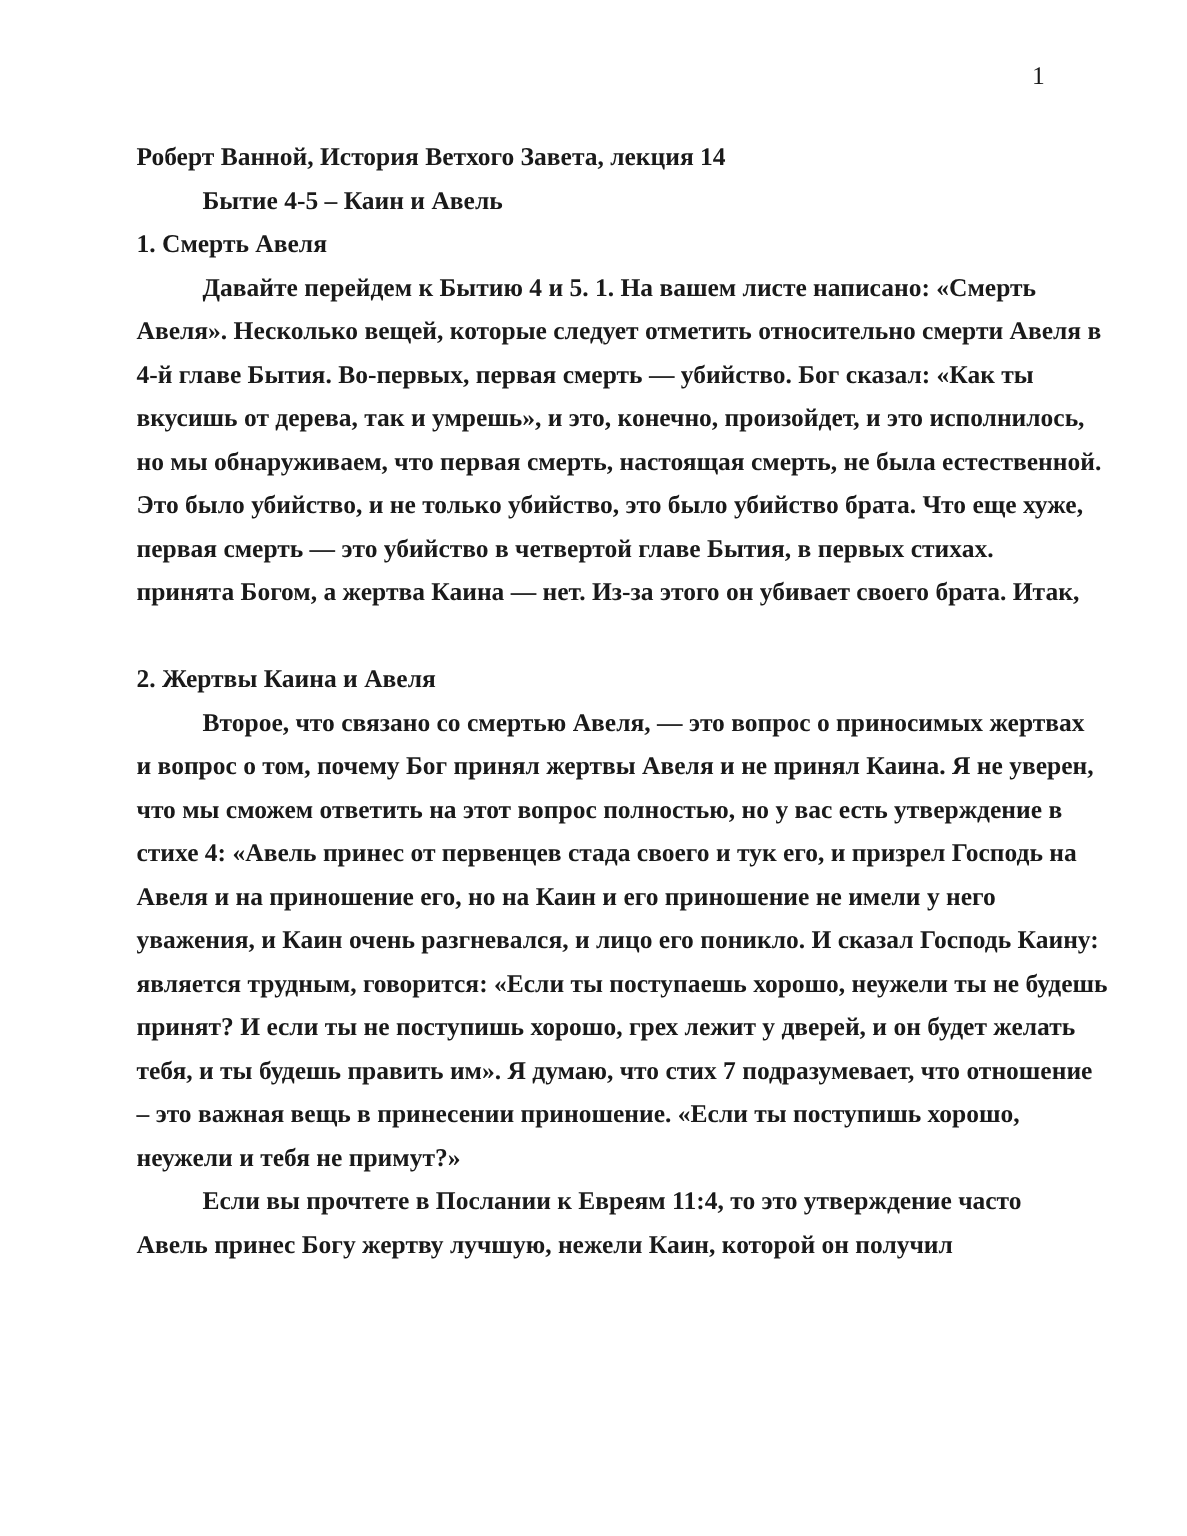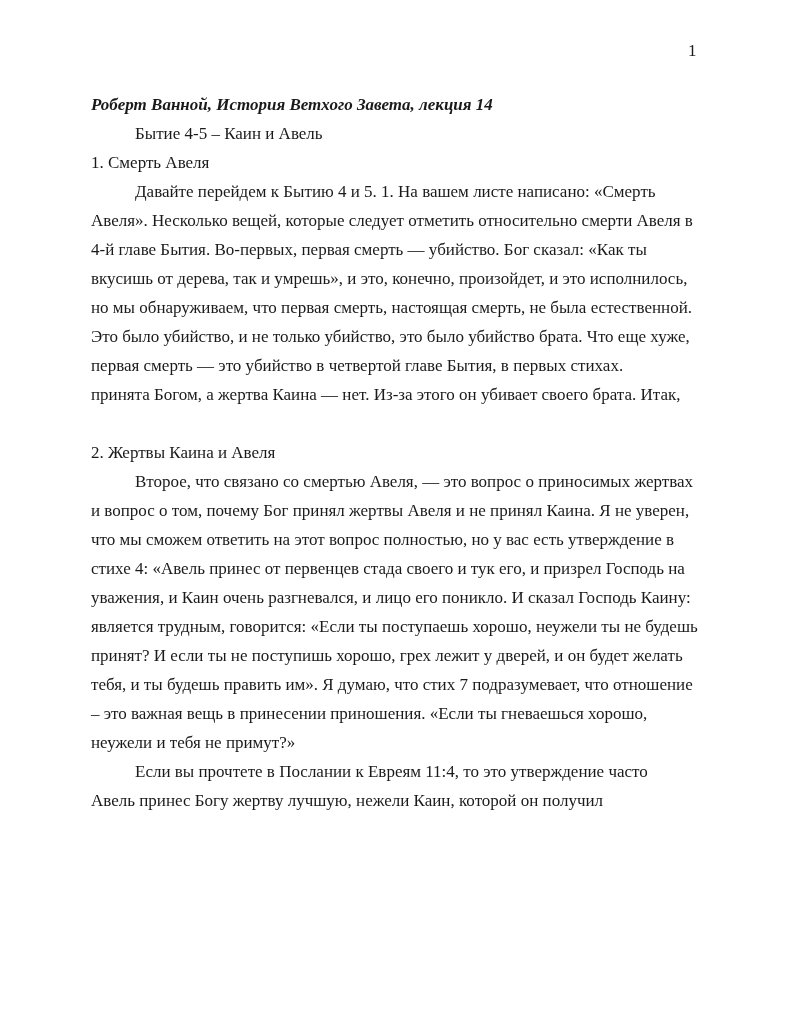--- a/index.html
+++ b/index.html
@@ -31,24 +31,24 @@
     position: absolute;
     top: 90px;
     left: 91px;
     width: 618px;
   }
   .line {
     height: 29px;
     line-height: 29px;
     font-size: 17px;
     white-space: nowrap;
+    font-weight: bold;
   }
   .title-line {
     font-weight: bold;
-    font-style: italic;
   }
   .indent {
     padding-left: 44px;
   }
   .blank {
     height: 29px;
   }
 </style>
 </head>
 <body>
@@ -68,22 +68,23 @@
       <div class="line">но мы обнаруживаем, что первая смерть, настоящая смерть, не была естественной.</div>
       <div class="line">Это было убийство, и не только убийство, это было убийство брата. Что еще хуже,</div>
       <div class="line">первая смерть — это убийство в четвертой главе Бытия, в первых стихах.</div>
       <div class="line">принята Богом, а жертва Каина — нет. Из-за этого он убивает своего брата. Итак,</div>
       <div class="line blank"></div>
       <div class="line">2. Жертвы Каина и Авеля</div>
       <div class="line indent">Второе, что связано со смертью Авеля, — это вопрос о приносимых жертвах</div>
       <div class="line">и вопрос о том, почему Бог принял жертвы Авеля и не принял Каина. Я не уверен,</div>
       <div class="line">что мы сможем ответить на этот вопрос полностью, но у вас есть утверждение в</div>
       <div class="line">стихе 4: «Авель принес от первенцев стада своего и тук его, и призрел Господь на</div>
+      <div class="line">Авеля и на приношение его, но на Каин и его приношение не имели у него</div>
       <div class="line">уважения, и Каин очень разгневался, и лицо его поникло. И сказал Господь Каину:</div>
       <div class="line">является трудным, говорится: «Если ты поступаешь хорошо, неужели ты не будешь</div>
       <div class="line">принят? И если ты не поступишь хорошо, грех лежит у дверей, и он будет желать</div>
       <div class="line">тебя, и ты будешь править им». Я думаю, что стих 7 подразумевает, что отношение</div>
-      <div class="line">– это важная вещь в принесении приношения. «Если ты гневаешься хорошо,</div>
+      <div class="line">– это важная вещь в принесении приношение. «Если ты поступишь хорошо,</div>
       <div class="line">неужели и тебя не примут?»</div>
       <div class="line indent">Если вы прочтете в Послании к Евреям 11:4, то это утверждение часто</div>
       <div class="line">Авель принес Богу жертву лучшую, нежели Каин, которой он получил</div>
     </div>
 </div>
 
 </body></html>

